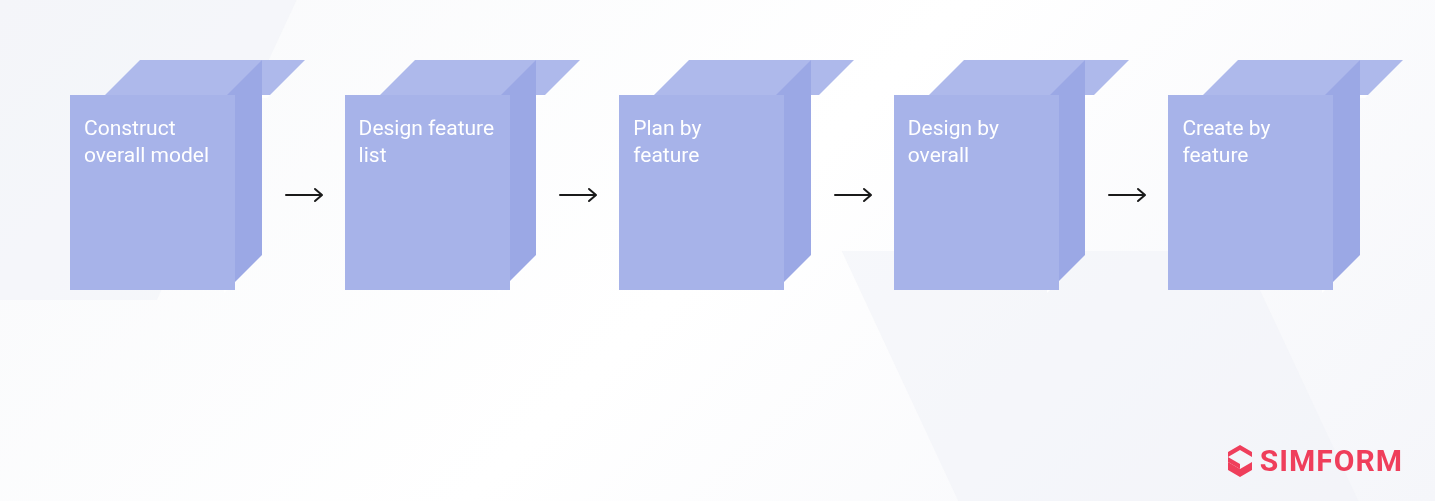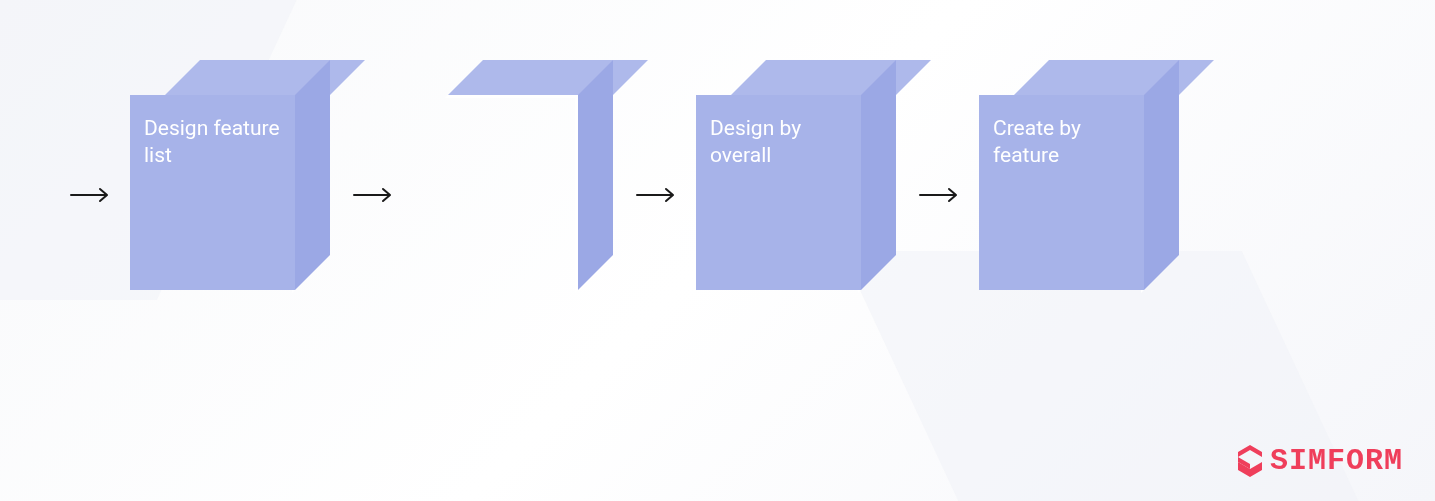--- a/index.html
+++ b/index.html
@@ -113,44 +113,50 @@
     }
     .arrow svg {
       width: 42px;
       height: 18px;
     }
     .logo {
       position: absolute;
       bottom: 22px;
       right: 32px;
       display: flex;
-      align-items: center;
+      align-items: flex-start;
       gap: 2px;
       z-index: 2;
-      font-family: Liberation Mono, monospace;
     }
     .logo-text {
       color: #ef3e5b;
       font-size: 30px;
       font-weight: 700;
       letter-spacing: 1px;
     }
     .logo-icon {
       width: 36px;
       height: 36px;
     }
   </style>
 </head>
 <body>
 
 <div class="bg-shape bg-shape-1"></div>
 <div class="bg-shape bg-shape-2"></div>
 
 <div class="diagram-container">
 
+  <div class="cube-wrapper">
+    <div class="cube-top"></div>
+    <div class="cube-side"></div>
+    <div class="cube-front">
+      <span class="cube-label">Construct overall model</span>
+    </div>
+  </div>
 
   <div class="arrow">
     <svg viewBox="0 0 42 18" fill="none">
       <path d="M1 9 L36 9 M30 3 L37 9 L30 15" stroke="#1a1a1a" stroke-width="2" stroke-linecap="round" stroke-linejoin="round"></path>
     </svg>
   </div>
 
   <div class="cube-wrapper">
     <div class="cube-top"></div>
     <div class="cube-side"></div>
@@ -161,20 +167,23 @@
 
   <div class="arrow">
     <svg viewBox="0 0 42 18" fill="none">
       <path d="M1 9 L36 9 M30 3 L37 9 L30 15" stroke="#1a1a1a" stroke-width="2" stroke-linecap="round" stroke-linejoin="round"></path>
     </svg>
   </div>
 
   <div class="cube-wrapper">
     <div class="cube-top"></div>
     <div class="cube-side"></div>
+    <div class="cube-front">
+      <span class="cube-label">Plan by feature</span>
+    </div>
   </div>
 
   <div class="arrow">
     <svg viewBox="0 0 42 18" fill="none">
       <path d="M1 9 L36 9 M30 3 L37 9 L30 15" stroke="#1a1a1a" stroke-width="2" stroke-linecap="round" stroke-linejoin="round"></path>
     </svg>
   </div>
 
   <div class="cube-wrapper">
     <div class="cube-top"></div>

